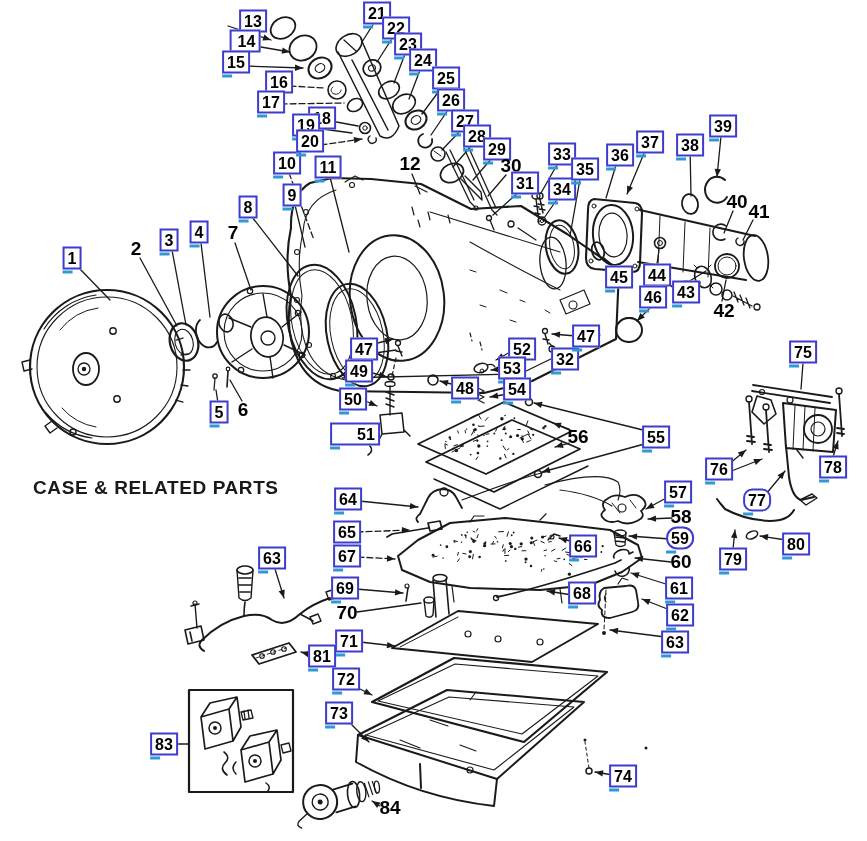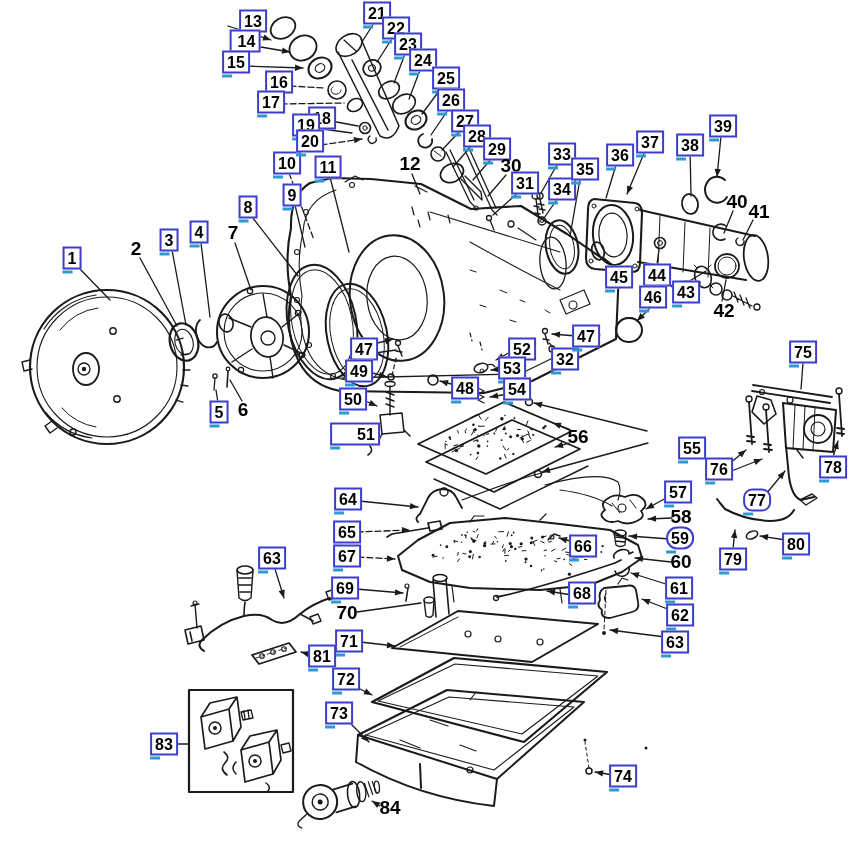--- a/index.html
+++ b/index.html
@@ -660,21 +660,21 @@
       <div class="callout boxed" style="left: 653px; top: 297px;">46</div>
       <div class="callout boxed" style="left: 364px; top: 349px;">47</div>
       <div class="callout boxed" style="left: 586px; top: 336px;">47</div>
       <div class="callout boxed" style="left: 465px; top: 388px;">48</div>
       <div class="callout boxed" style="left: 359px; top: 371px;">49</div>
       <div class="callout boxed" style="left: 353px; top: 399px;">50</div>
       <div class="callout boxed" style="left: 355px; top: 434px; padding-left: 25px;">51</div>
       <div class="callout boxed" style="left: 522px; top: 349px;">52</div>
       <div class="callout boxed" style="left: 512px; top: 368px;">53</div>
       <div class="callout boxed" style="left: 517px; top: 389px;">54</div>
-      <div class="callout boxed" style="left: 692px; top: 437px; margin-top: 11px;">55</div>
+      <div class="callout boxed" style="left: 656px; top: 437px;">55</div>
       <div class="callout plain" style="left: 578px; top: 437px;">56</div>
       <div class="callout boxed" style="left: 678px; top: 492px;">57</div>
       <div class="callout plain" style="left: 681px; top: 517px;">58</div>
       <div class="callout boxed" style="left: 680px; top: 538px; border-radius: 11px;">59</div>
       <div class="callout plain" style="left: 681px; top: 562px;">60</div>
       <div class="callout boxed" style="left: 679px; top: 588px;">61</div>
       <div class="callout boxed" style="left: 680px; top: 615px;">62</div>
       <div class="callout boxed" style="left: 675px; top: 642px;">63</div>
       <div class="callout boxed" style="left: 348px; top: 499px;">64</div>
       <div class="callout boxed" style="left: 347px; top: 532px;">65</div>
@@ -692,14 +692,15 @@
       <div class="callout boxed" style="left: 757px; top: 500px; border-radius: 9px;">77</div>
       <div class="callout boxed" style="left: 833px; top: 467px;">78</div>
       <div class="callout boxed" style="left: 733px; top: 559px;">79</div>
       <div class="callout boxed" style="left: 796px; top: 544px;">80</div>
       <div class="callout boxed" style="left: 322px; top: 656px; text-align: center;">81</div>
       <div class="callout boxed" style="left: 272px; top: 558px;">63</div>
       <div class="callout boxed" style="left: 164px; top: 744px;">83</div>
       <div class="callout plain" style="left: 390px; top: 808px;">84</div>
     </div>
 
+<div id="page-title">CASE &amp; RELATED PARTS</div>
 
 </div>
 
 </body></html>

